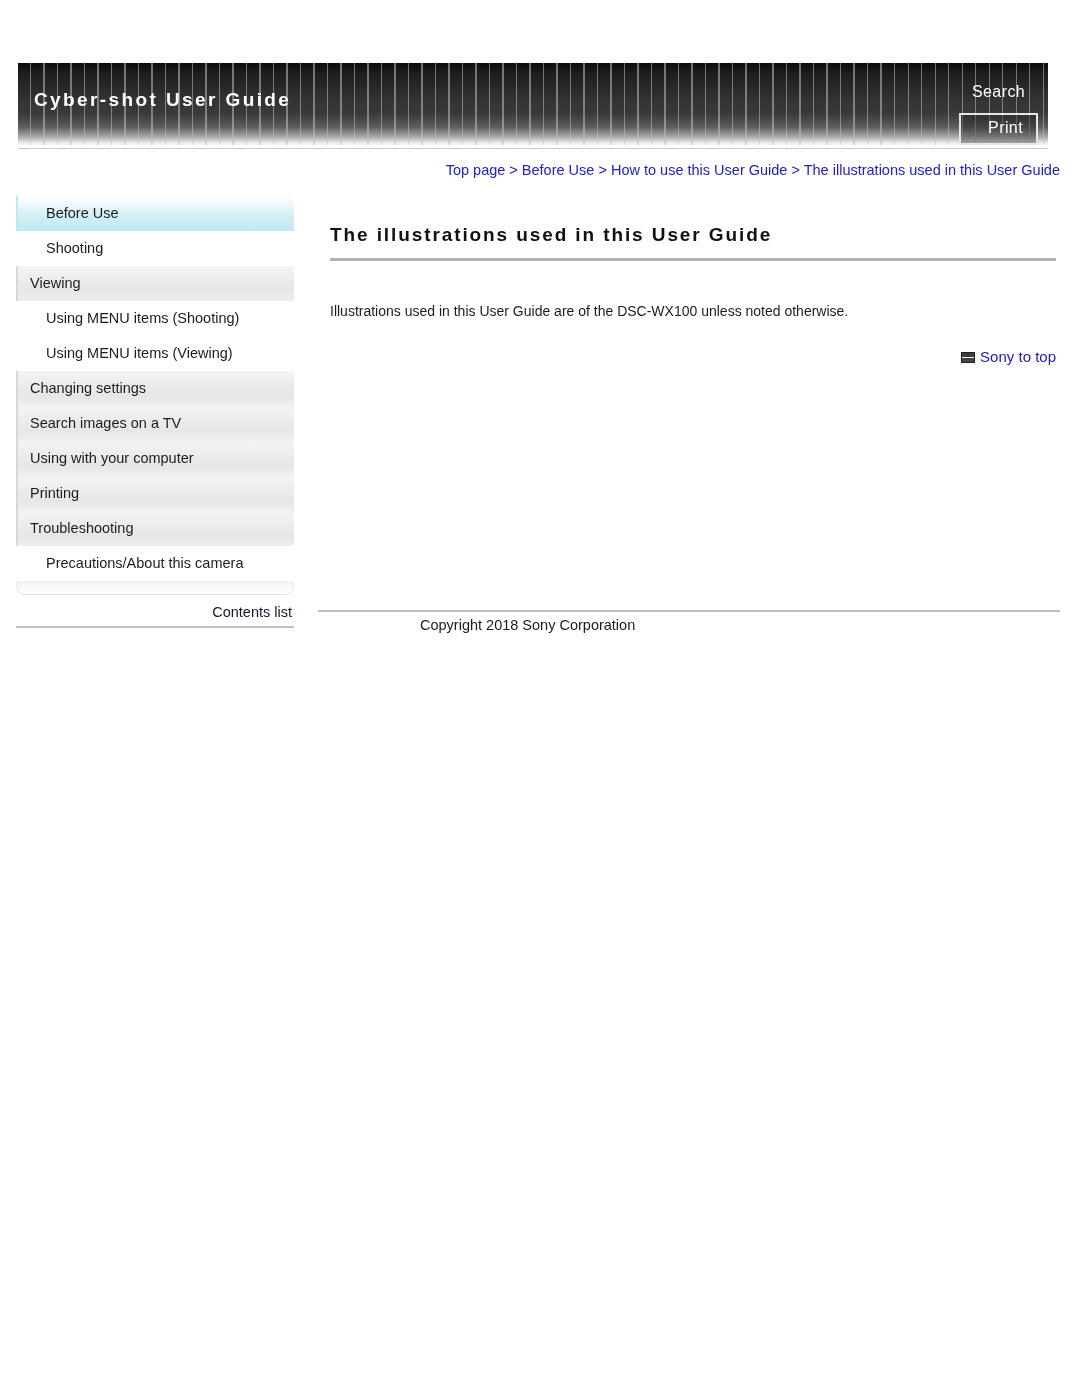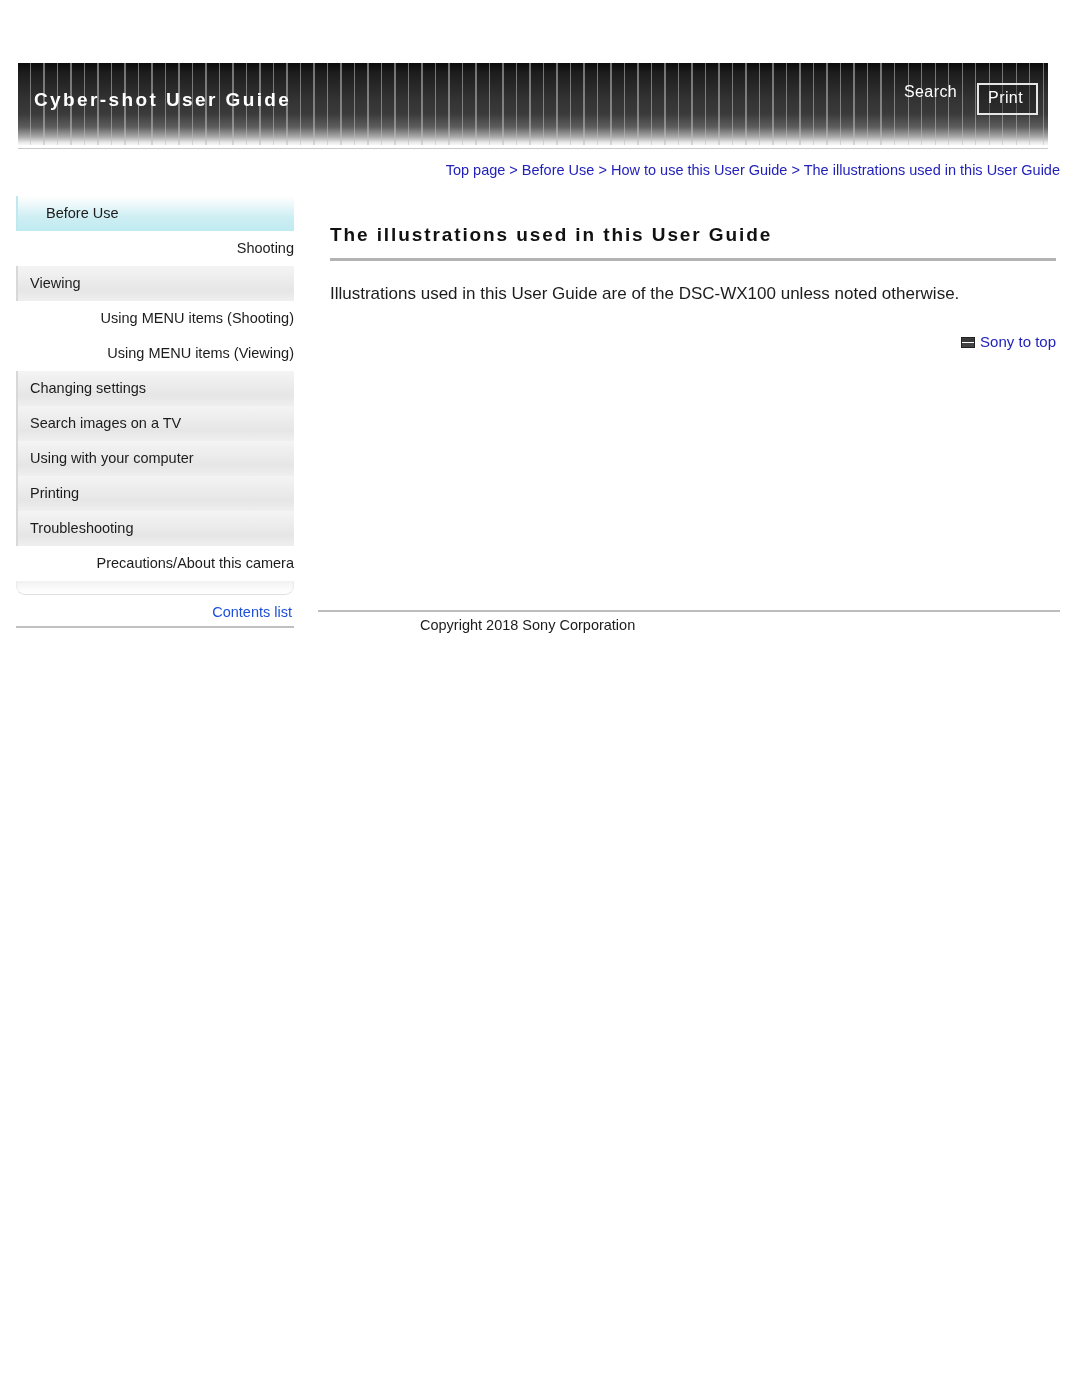--- a/index.html
+++ b/index.html
@@ -60,36 +60,37 @@
     font-weight: bold;
     letter-spacing: 2.4px;
     color: #ffffff;
     white-space: nowrap;
   }
   .header-actions {
     position: absolute;
     right: 10px;
     top: 20px;
     display: flex;
-    align-items: flex-start;
-    gap: 20px;
+    align-items: center;
+    gap: 12px;
+    flex-direction: column;
   }
   .search-link {
     font-size: 16px;
     color: #ffffff;
     letter-spacing: 0.4px;
     cursor: pointer;
     white-space: nowrap;
   }
   .print-btn {
     font-size: 16px;
     color: #ffffff;
     border: 2px solid #e6e6e6;
     background: rgba(20,20,20,0.35);
-    padding: 4px 13px 6px 9px;
+    padding: 4px 13px 6px 27px;
     letter-spacing: 0.4px;
     cursor: pointer;
     white-space: nowrap;
   }
 
   
   .breadcrumb {
     position: absolute;
     left: 330px;
     top: 162px;
@@ -124,21 +125,20 @@
     background: linear-gradient(to bottom,
       #f4f4f4 0%,
       #ececec 40%,
       #e6e6e6 70%,
       #efefef 100%);
     border-left: 2px solid #d8d8d8;
     padding-left: 12px;
   }
   .nav-item.plain {
     background: #ffffff;
-    text-align: right;
   }
   .nav-item.active {
     background: linear-gradient(to bottom,
       #ffffff 0%,
       #eef9fb 22%,
       #cdeef3 62%,
       #bfeaf1 100%);
     border-left: 2px solid #bfe8ef;
     padding-left: 28px;
   }
@@ -152,21 +152,21 @@
     border-right: 1px solid #eaeaea;
     box-sizing: border-box;
   }
   .contents-list-row {
     margin-top: 8px;
     text-align: right;
     padding-right: 2px;
   }
   .contents-list-link {
     font-size: 14.5px;
-    color: #1d4ed8;
+    color: #0f172a;
     cursor: pointer;
   }
   .sidebar-rule {
     margin-top: 5px;
     height: 2px;
     background: #c0c0c0;
   }
 
   
   .main {
@@ -180,22 +180,22 @@
     font-weight: bold;
     letter-spacing: 1.9px;
     color: #111111;
     padding-bottom: 12px;
   }
   .title-rule {
     height: 3px;
     background: #b3b3b3;
   }
   .body-text {
-    margin-top: 20px;
-    font-size: 17px;
+    margin-top: 40px;
+    font-size: 14px;
     color: #1c1c1c;
     line-height: 1.5;
   }
   .back-to-top-row {
     margin-top: 26px;
     text-align: right;
     display: flex;
     justify-content: flex-end;
     align-items: center;
     gap: 5px;

